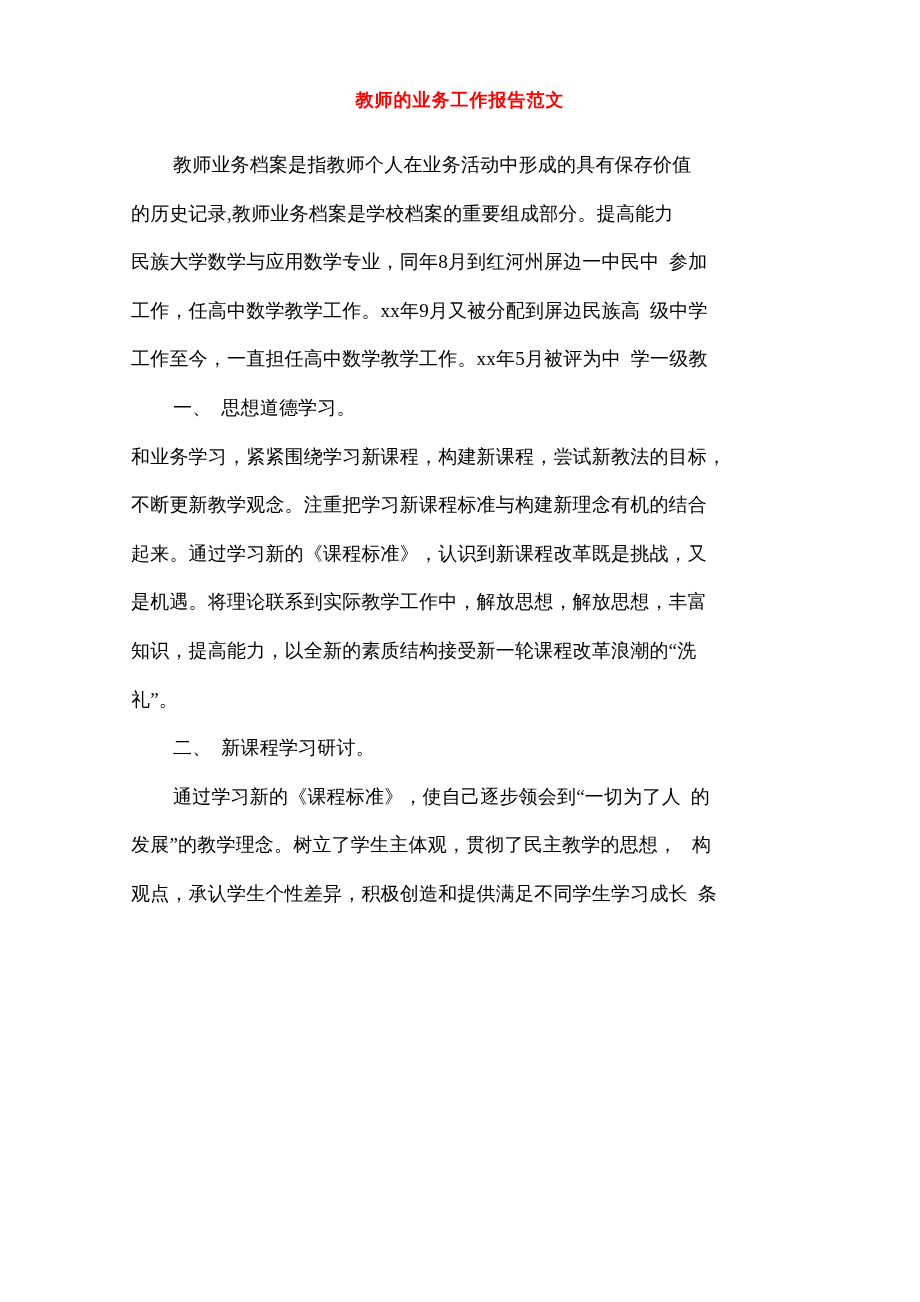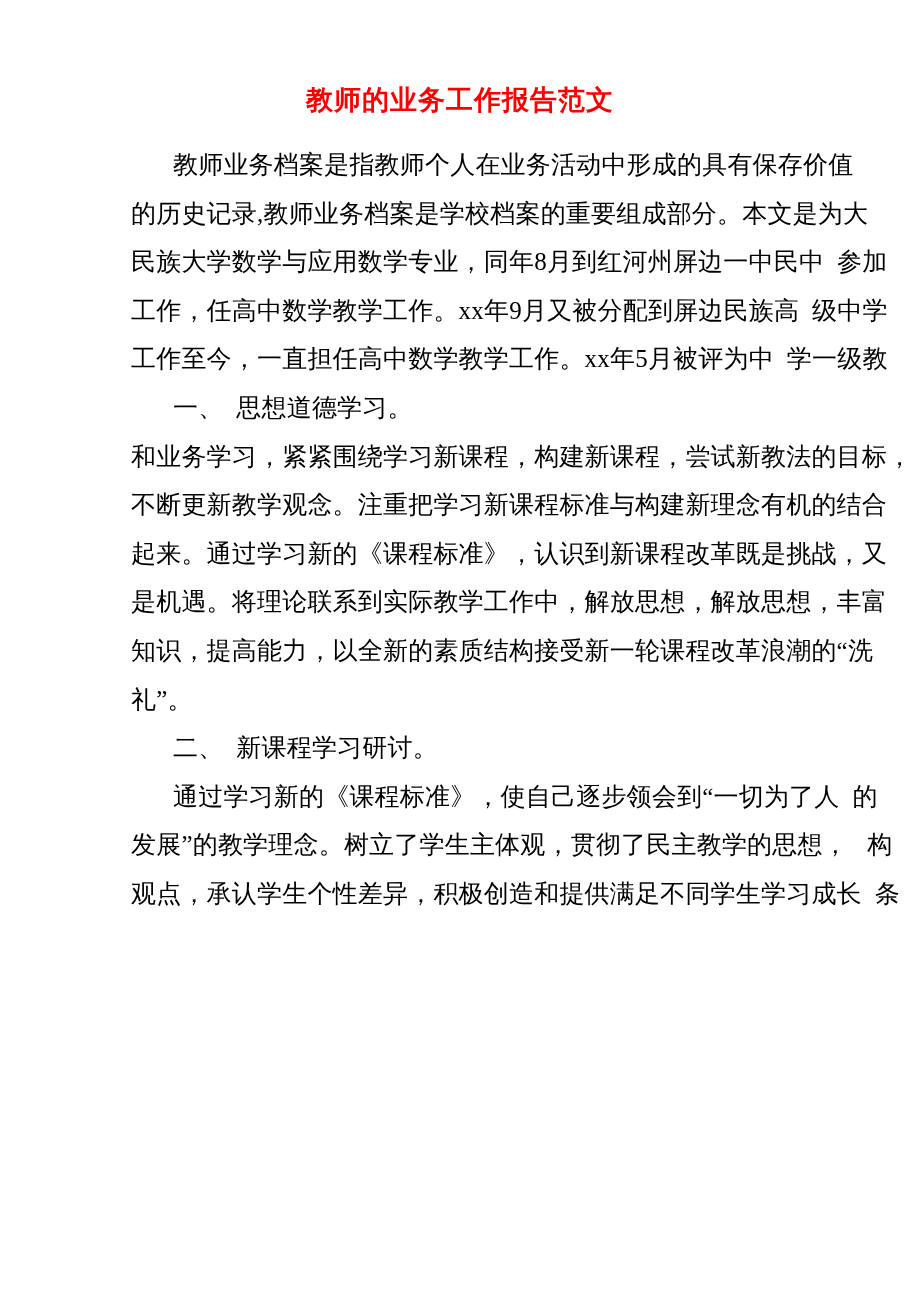--- a/index.html
+++ b/index.html
@@ -14,51 +14,51 @@
     background: #ffffff;
     overflow: hidden;
     font-family: "Liberation Serif", "DejaVu Serif", serif;
   }
   .doc-title {
     position: absolute;
     top: 84px;
     left: 0;
     width: 920px;
     text-align: center;
-    font-size: 27px;
+    font-size: 18px;
     font-weight: bold;
     letter-spacing: 1px;
     line-height: 32px;
     color: #ff0000;
   }
   .doc-body {
     position: absolute;
     top: 141px;
     left: 131px;
     width: 670px;
-    font-size: 25px;
+    font-size: 19px;
     line-height: 48.6px;
     color: #000000;
   }
   .doc-line {
     white-space: pre;
     letter-spacing: 0.2px;
   }
   .doc-line.indent {
     padding-left: 42px;
   }
 </style>
 </head>
 <body>
 
 <div class="page">
   <div class="doc-title" style="color: rgb(255, 0, 0);">教师的业务工作报告范文</div>
   <div class="doc-body">
       <div class="doc-line indent">教师业务档案是指教师个人在业务活动中形成的具有保存价值</div>
-      <div class="doc-line">的历史记录,教师业务档案是学校档案的重要组成部分。本文是为大</div>
+      <div class="doc-line">的历史记录,教师业务档案是学校档案的重要组成部分。提高能力</div>
       <div class="doc-line">民族大学数学与应用数学专业，同年8月到红河州屏边一中民中  参加</div>
       <div class="doc-line">工作，任高中数学教学工作。xx年9月又被分配到屏边民族高  级中学</div>
       <div class="doc-line">工作至今，一直担任高中数学教学工作。xx年5月被评为中  学一级教</div>
       <div class="doc-line indent">一、  思想道德学习。</div>
       <div class="doc-line">和业务学习，紧紧围绕学习新课程，构建新课程，尝试新教法的目标，</div>
       <div class="doc-line">不断更新教学观念。注重把学习新课程标准与构建新理念有机的结合</div>
       <div class="doc-line">起来。通过学习新的《课程标准》，认识到新课程改革既是挑战，又</div>
       <div class="doc-line">是机遇。将理论联系到实际教学工作中，解放思想，解放思想，丰富</div>
       <div class="doc-line">知识，提高能力，以全新的素质结构接受新一轮课程改革浪潮的“洗</div>
       <div class="doc-line">礼”。</div>

